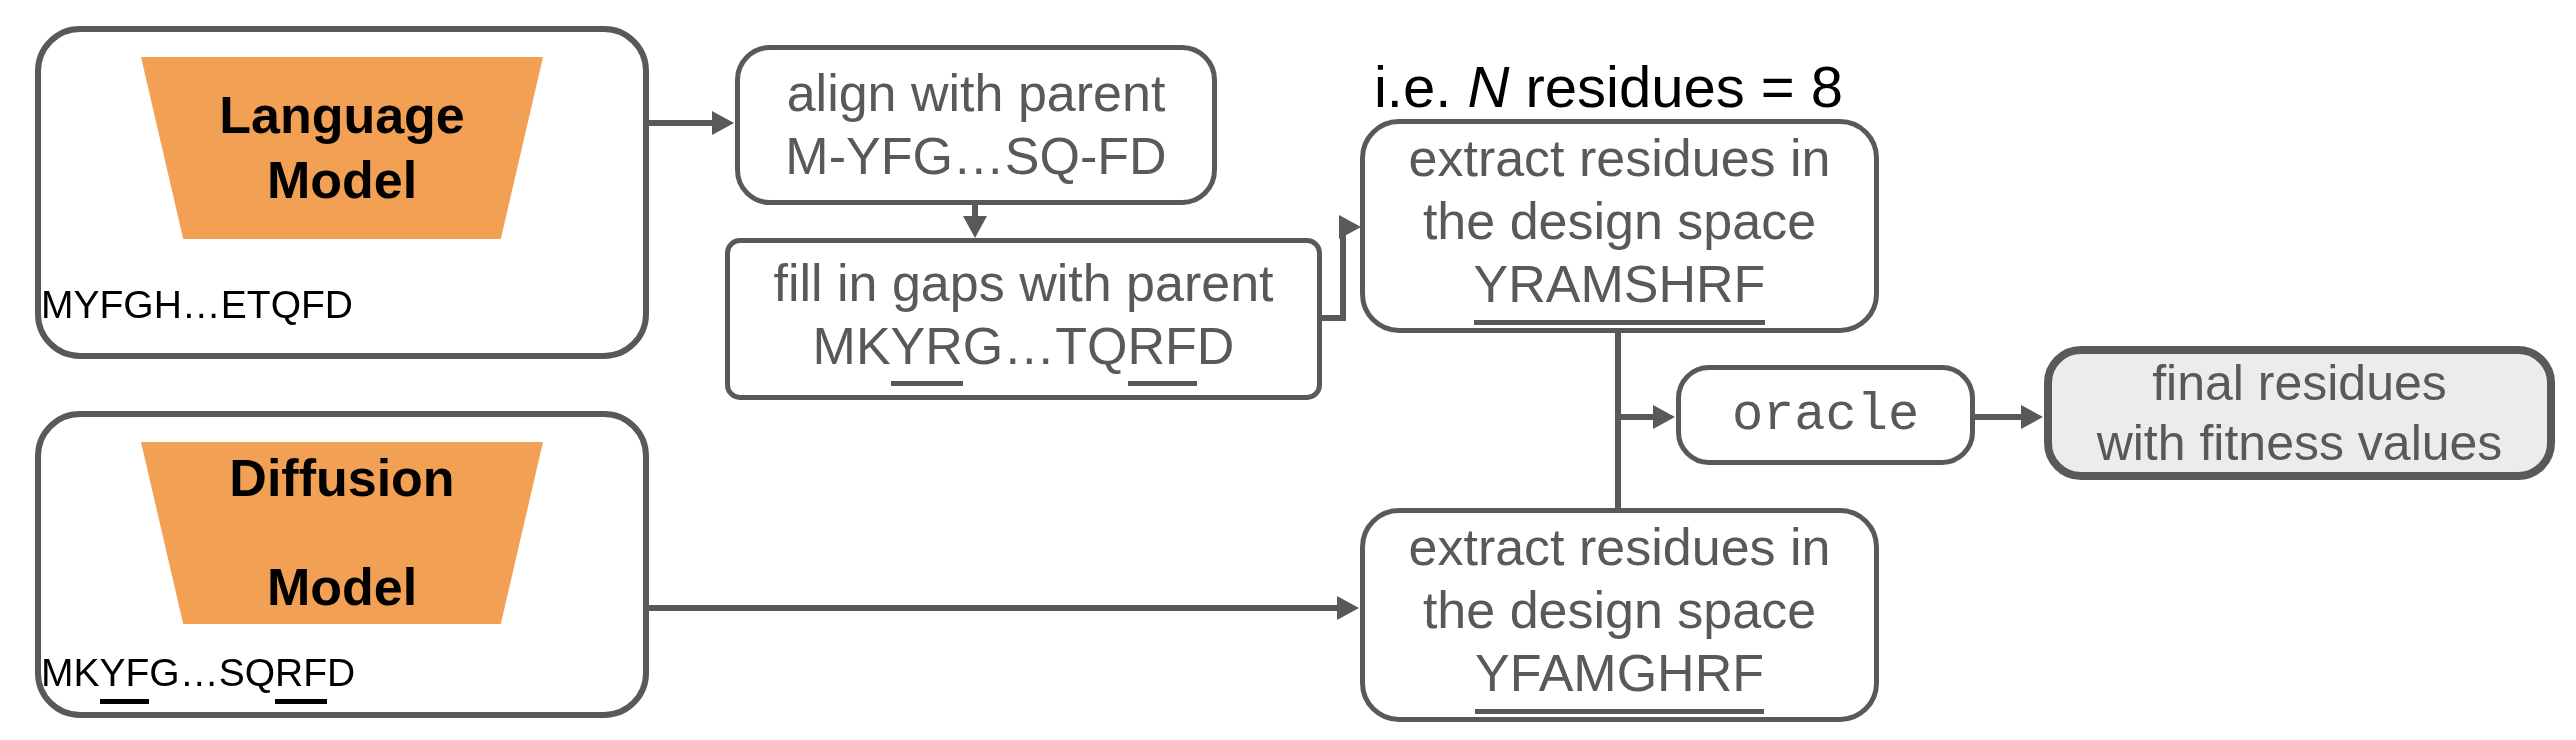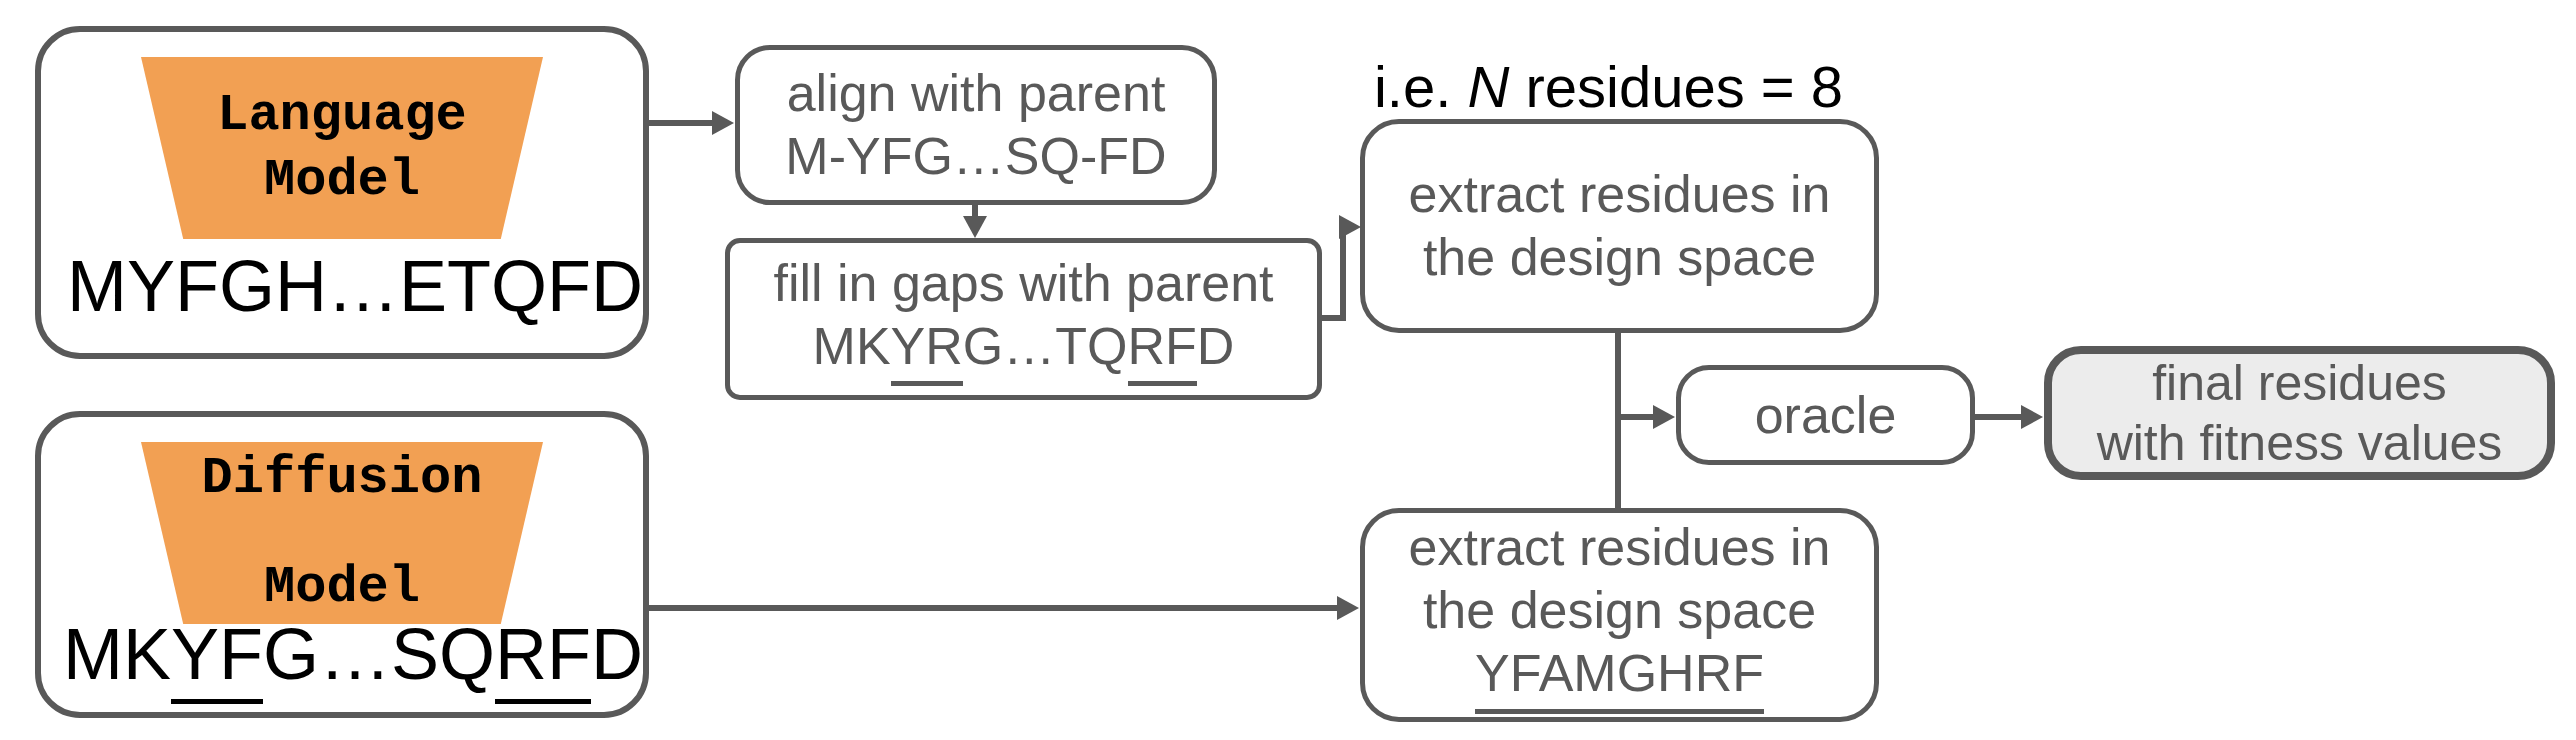--- a/index.html
+++ b/index.html
@@ -41,28 +41,27 @@
     clip-path: polygon(0% 0%, 100% 0%, 89.5% 100%, 10.5% 100%);
     display: flex;
     flex-direction: column;
     align-items: center;
     justify-content: center;
     text-align: right;
     font-weight: bold;
     font-size: 52px;
     line-height: 65px;
     color: var(--black, #000000);
-    font-family: Liberation Mono, monospace;
   }
   .big-seq {
     position: absolute;
     left: 0;
     width: 100%;
-    text-align: right;
-    font-size: 72px;
+    text-align: left;
+    font-size: 39px;
     color: var(--black, #000000);
   }
   .box-line { font-size: 52px; line-height: 63px; }
   .seg { display: inline-block; }
   .seg.u { border-bottom: 5.6px solid currentColor; padding-bottom: 3.7px; }
   .annotation {
     position: absolute;
     text-align: center;
     font-size: 58px;
     color: var(--black, #000000);
@@ -101,29 +100,30 @@
     <div class="box-line"><span class="seg">MK</span><span class="seg u">YR</span><span class="seg">G…TQ</span><span class="seg u">RF</span><span class="seg">D</span></div>
   </div>
 
   <div class="annotation" style="left:1348px; top:41px; width:521px;margin-top:12px;">
     <span>i.e. </span><span class="ital">N</span><span> residues = 8</span>
   </div>
 
   <div class="box gray-text" style="left:1360px; top:119px; width:519px; height:214px; border-radius:39px;">
     <div class="box-line">extract residues in</div>
     <div class="box-line">the design space</div>
+    <div class="box-line"><span class="seg u">YRAMSHRF</span></div>
   </div>
 
   <div class="box gray-text" style="left:1360px; top:508px; width:519px; height:214px; border-radius:39px;">
     <div class="box-line">extract residues in</div>
     <div class="box-line">the design space</div>
     <div class="box-line"><span class="seg u">YFAMGHRF</span></div>
   </div>
 
-  <div class="box gray-text" style="left:1676px; top:365px; width:299px; height:100px; border-radius:33px;">
+  <div class="box gray-text" style="left:1676px; top:365px; width:299px; height:100px; border-radius:33px;font-family:Liberation Mono, monospace;">
     <div class="box-line">oracle</div>
   </div>
 
   <div class="box gray-text" style="left:2044px; top:346px; width:511px; height:134px; border-width:8.4px; border-radius:37px; background:var(--finalfill,#ECECEC); font-size:50px; line-height:60px;">
     <div>final residues</div>
     <div>with fitness values</div>
   </div>
 
   <div class="line" style="left:649px; top:120px; width:63px; height:5.6px;"></div>
   <div class="head right" style="left:712px; top:111px;"></div>

